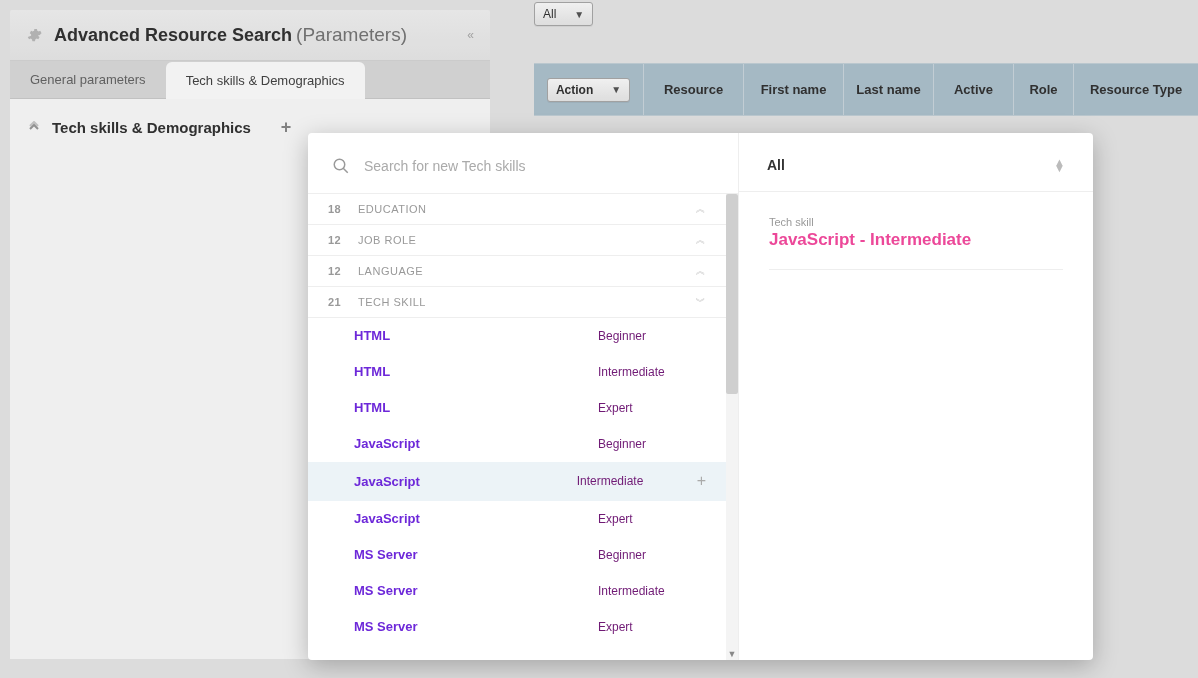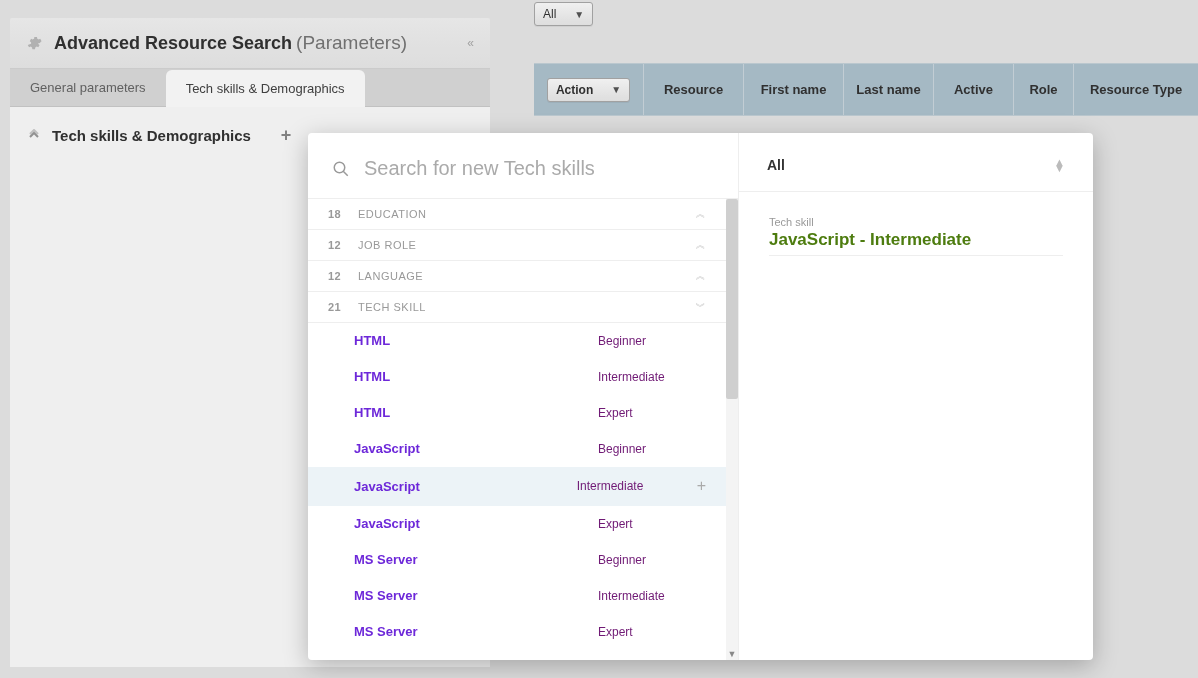--- a/index.html
+++ b/index.html
@@ -11,21 +11,21 @@
     overflow: hidden;
     position: relative;
     font-size: 13px;
     color: #333;
   }
 
   
   .left-panel {
     position: absolute;
     left: 10px;
-    top: 18px;
+    top: 10px;
     width: 480px;
     height: 660px;
     text-align: right;
   }
   .panel-header {
     background: linear-gradient(#f3f3f3,#e9e9e9);
     border-bottom: 1px solid #d6d6d6;
     padding: 14px 16px;
     display: flex;
     align-items: center;
@@ -175,21 +175,21 @@
   .search-row {
     display:flex;
     align-items:center;
     padding: 24px 20px 18px 24px;
     border-bottom: 1px solid #eee;
   }
   .search-icon { color:#9a9a9a; margin-right:14px; font-size:16px;}
   .search-input {
     border: none;
     outline: none;
-    font-size: 20px;
+    font-size: 14px;
     color: #6d28d9;
     flex:1;
     background:transparent;
   }
   .search-input::placeholder{ color:#aaa;}
 
   .cat-list {
     position:relative;
     flex:1;
     overflow:hidden;
@@ -254,21 +254,21 @@
   .filter-row{
     display:flex;
     align-items:center;
     padding: 24px 28px 18px 28px;
     border-bottom:1px solid #eee;
   }
   .filter-label{ font-size:14px; color:#333; font-weight:bold;}
   .sort-icon{ margin-left:auto; color:#bbb; font-size:11px; display:flex; flex-direction:column; line-height:6px;}
   .detail-body{ padding:24px 30px;}
   .detail-label{ font-size:11px; color:#999;}
-  .detail-title{ font-size:17px; font-weight:bold; color:#4d7c0f; margin-top:2px; padding-bottom:5px; border-bottom:1px solid #eee;}
+  .detail-title{ font-size:17px; font-weight:bold; color:#ec4899; margin-top:2px; padding-bottom:19px; border-bottom:1px solid #eee;}
 
   svg { display:block; }
 </style>
 </head>
 <body>
 
 <div class="left-panel">
   <div class="panel-header">
     <span class="gear-icon">
       <svg width="16" height="16" viewBox="0 0 24 24" fill="currentColor">

